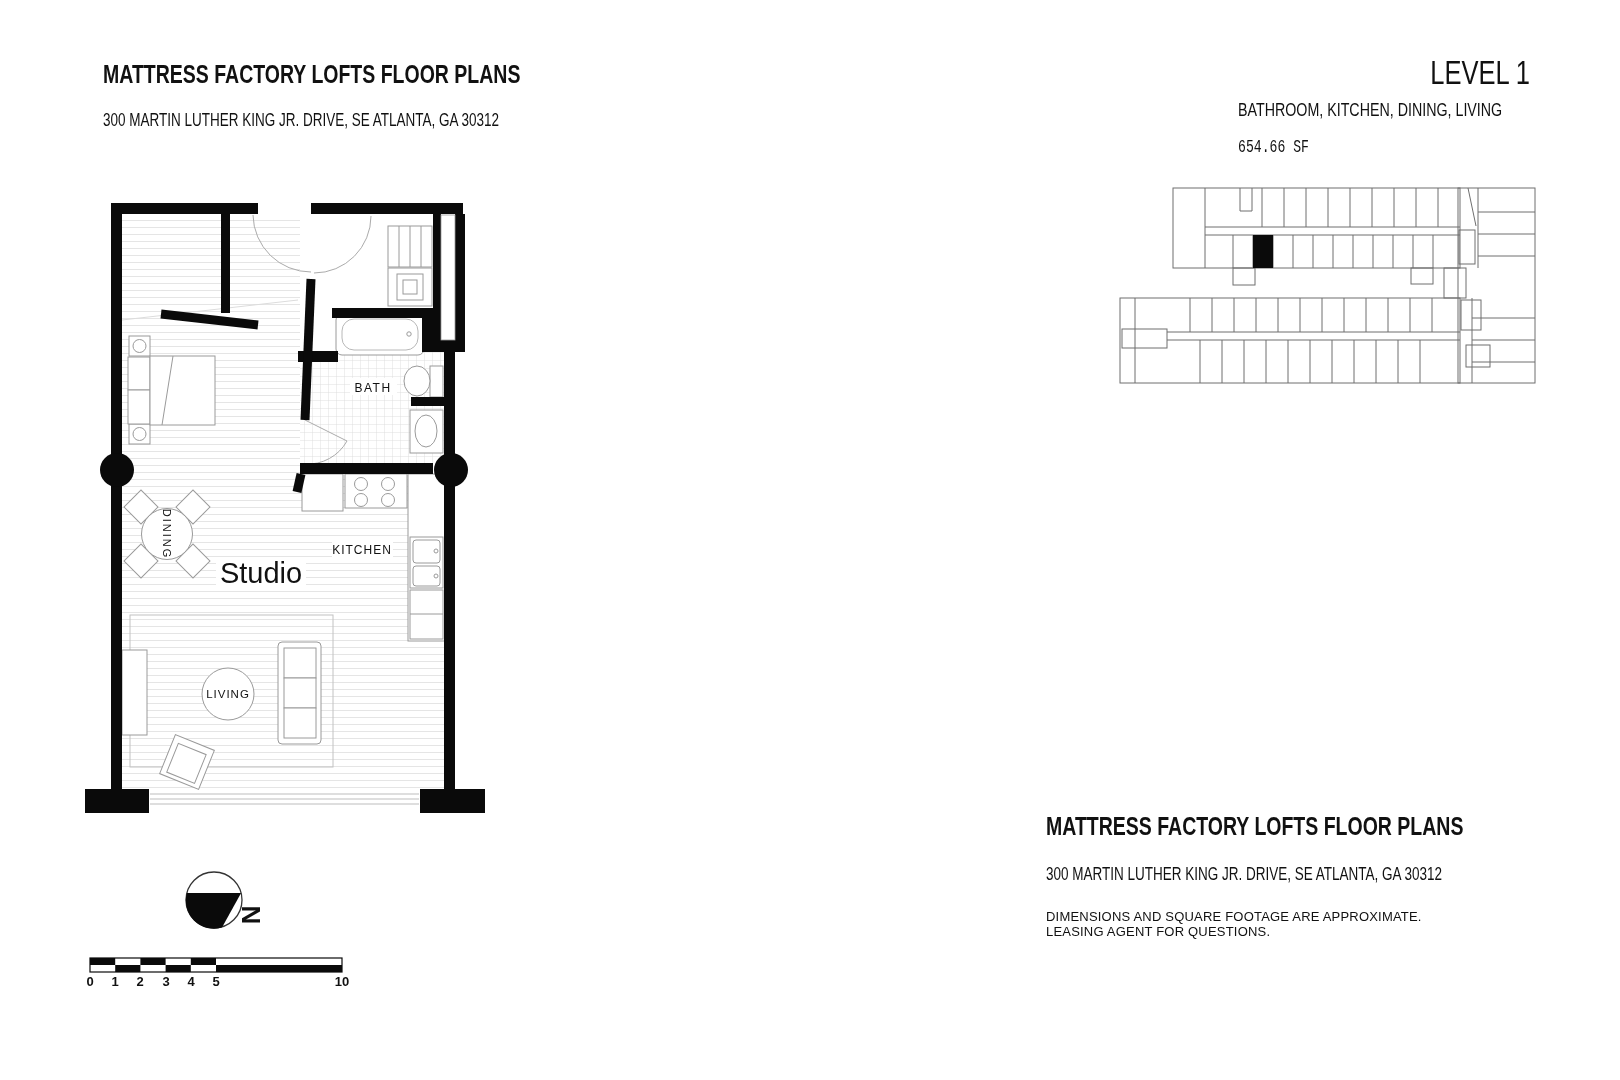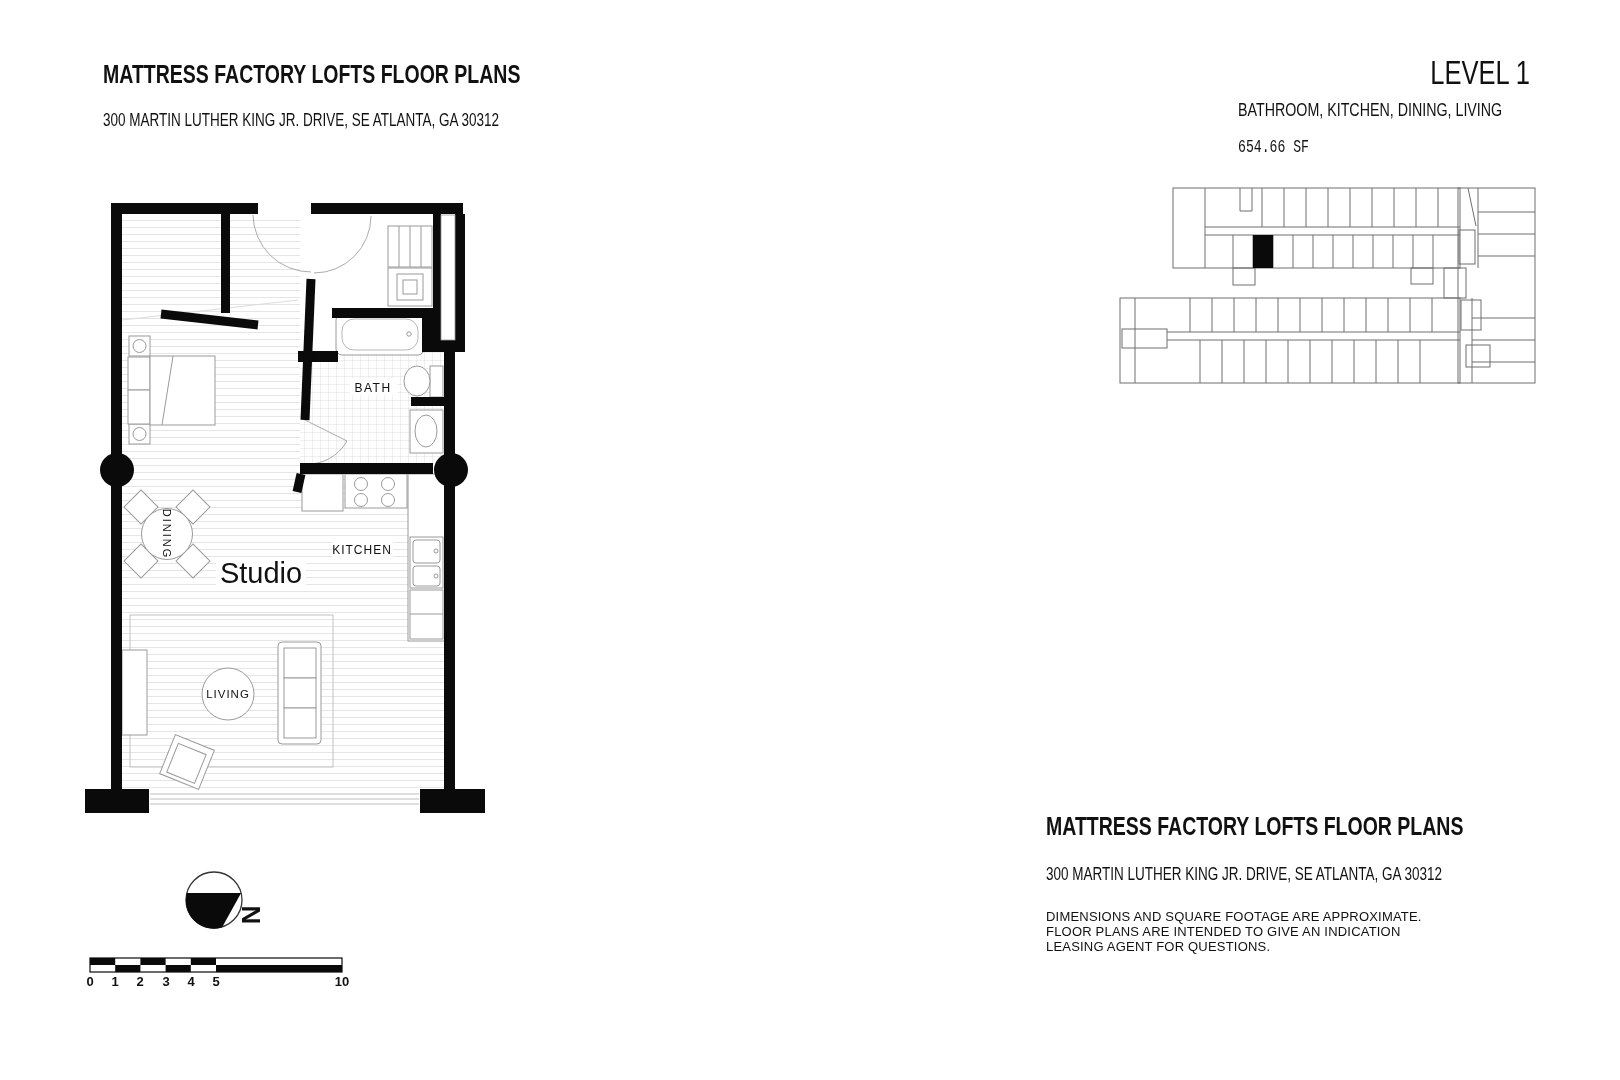--- a/index.html
+++ b/index.html
@@ -292,16 +292,15 @@
     <text x="216" y="986">5</text>
     <text x="342" y="986">10</text>
   </g>
 </svg>
 
 <div id="ftr-right" class="abs">
   <div class="title"><span class="cond">MATTRESS FACTORY LOFTS FLOOR PLANS</span></div>
   <div class="addr"><span class="cond">300 MARTIN LUTHER KING JR. DRIVE, SE ATLANTA, GA 30312</span></div>
   <div class="disc">
     <div>DIMENSIONS AND SQUARE FOOTAGE ARE APPROXIMATE.</div>
-    <div>FLOOR PLANS ARE INTENDED TO GIVE AN INDICATION</div>
     <div>LEASING AGENT FOR QUESTIONS.</div>
   </div>
 </div>
 
 </body></html>

